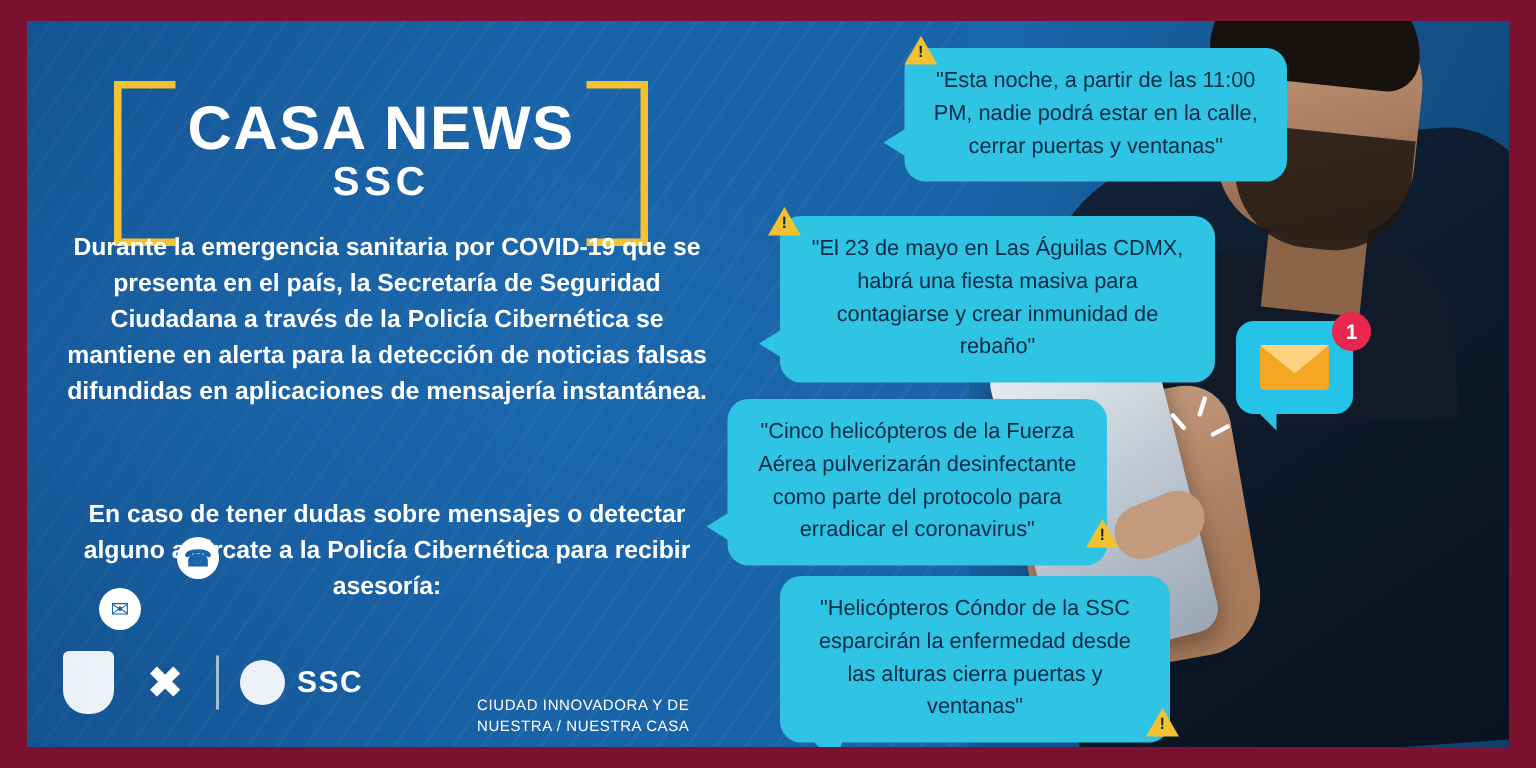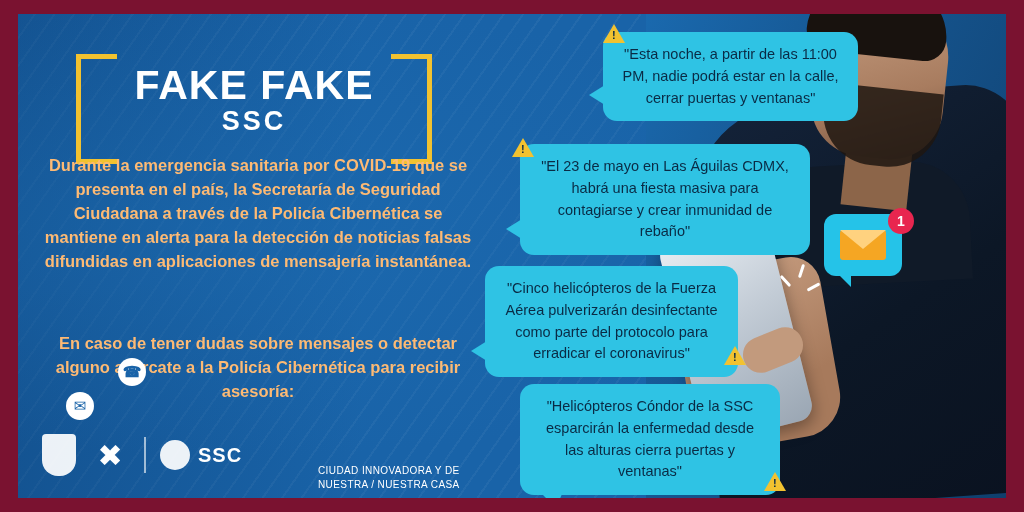--- a/index.html
+++ b/index.html
@@ -256,21 +256,21 @@
     width: 356px;
     text-align: center;
     color: #ffffff;
     font-size: 27px;
     font-weight: bold;
     letter-spacing: 3px;
   }
 
   .para {
     position: absolute;
-    color: #fdba74;
+    color: #ffffff;
     font-size: 16.5px;
     font-weight: bold;
     line-height: 1.45;
     text-align: center;
   }
   .para1 { left: 20px; top: 140px; width: 440px; }
   .para2 { left: 20px; top: 278px; width: 440px; margin-top: 40px; }
 
   .contact {
     position: absolute;
@@ -414,21 +414,21 @@
           <i></i>
           <i></i>
         </div>
       <div class="env-bubble">
         <div class="env-icon"></div>
       </div>
       <div class="env-badge">1</div>
     </div>
 
     <div class="brackets"></div>
-    <div class="title-main">FAKE FAKE</div>
+    <div class="title-main">CASA NEWS</div>
     <div class="title-sub">SSC</div>
 
     <div class="para para1">Durante la emergencia sanitaria por COVID-19 que se presenta en el país, la Secretaría de Seguridad Ciudadana a través de la Policía Cibernética se mantiene en alerta para la detección de noticias falsas difundidas en aplicaciones de mensajería instantánea.</div>
     <div class="para para2">En caso de tener dudas sobre mensajes o detectar alguno acércate a la Policía Cibernética para recibir asesoría:</div>
 
     <div class="contact contact-phone">
       <span class="cicon">☎</span>
     </div>
     <div class="contact contact-mail">
       <span class="cicon">✉</span>

